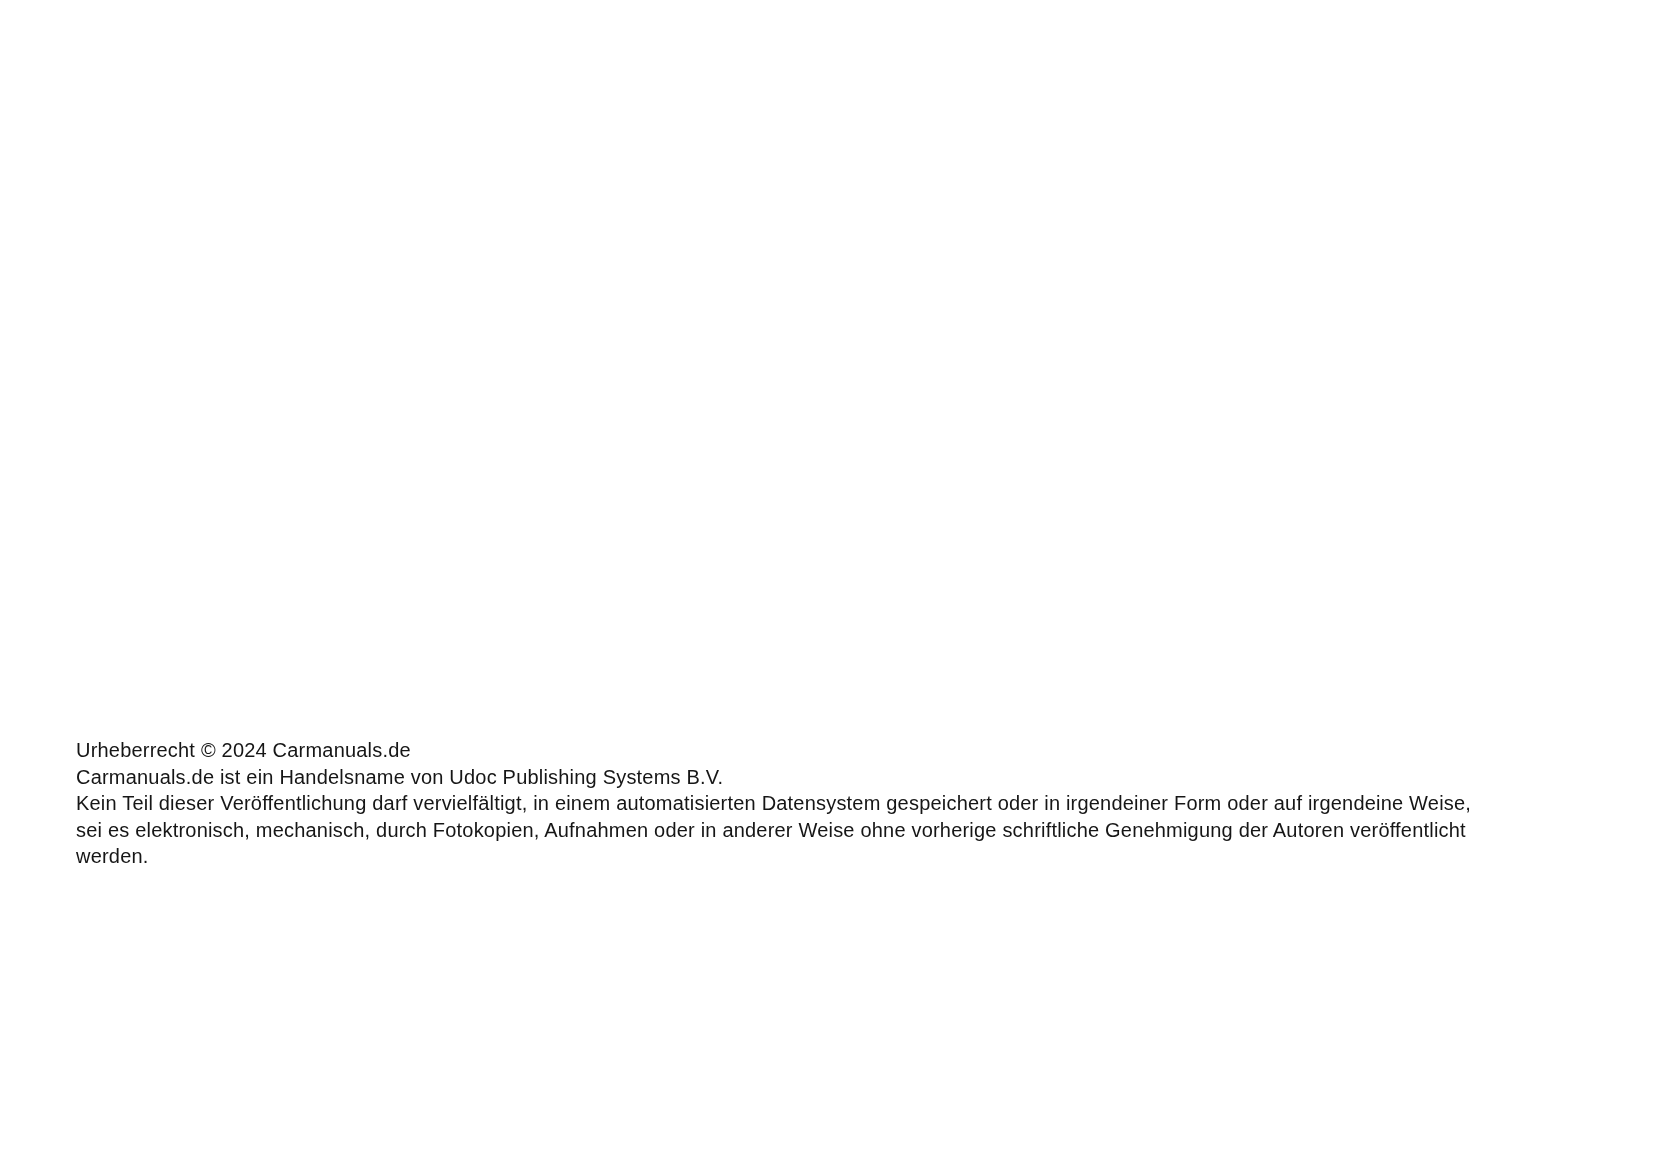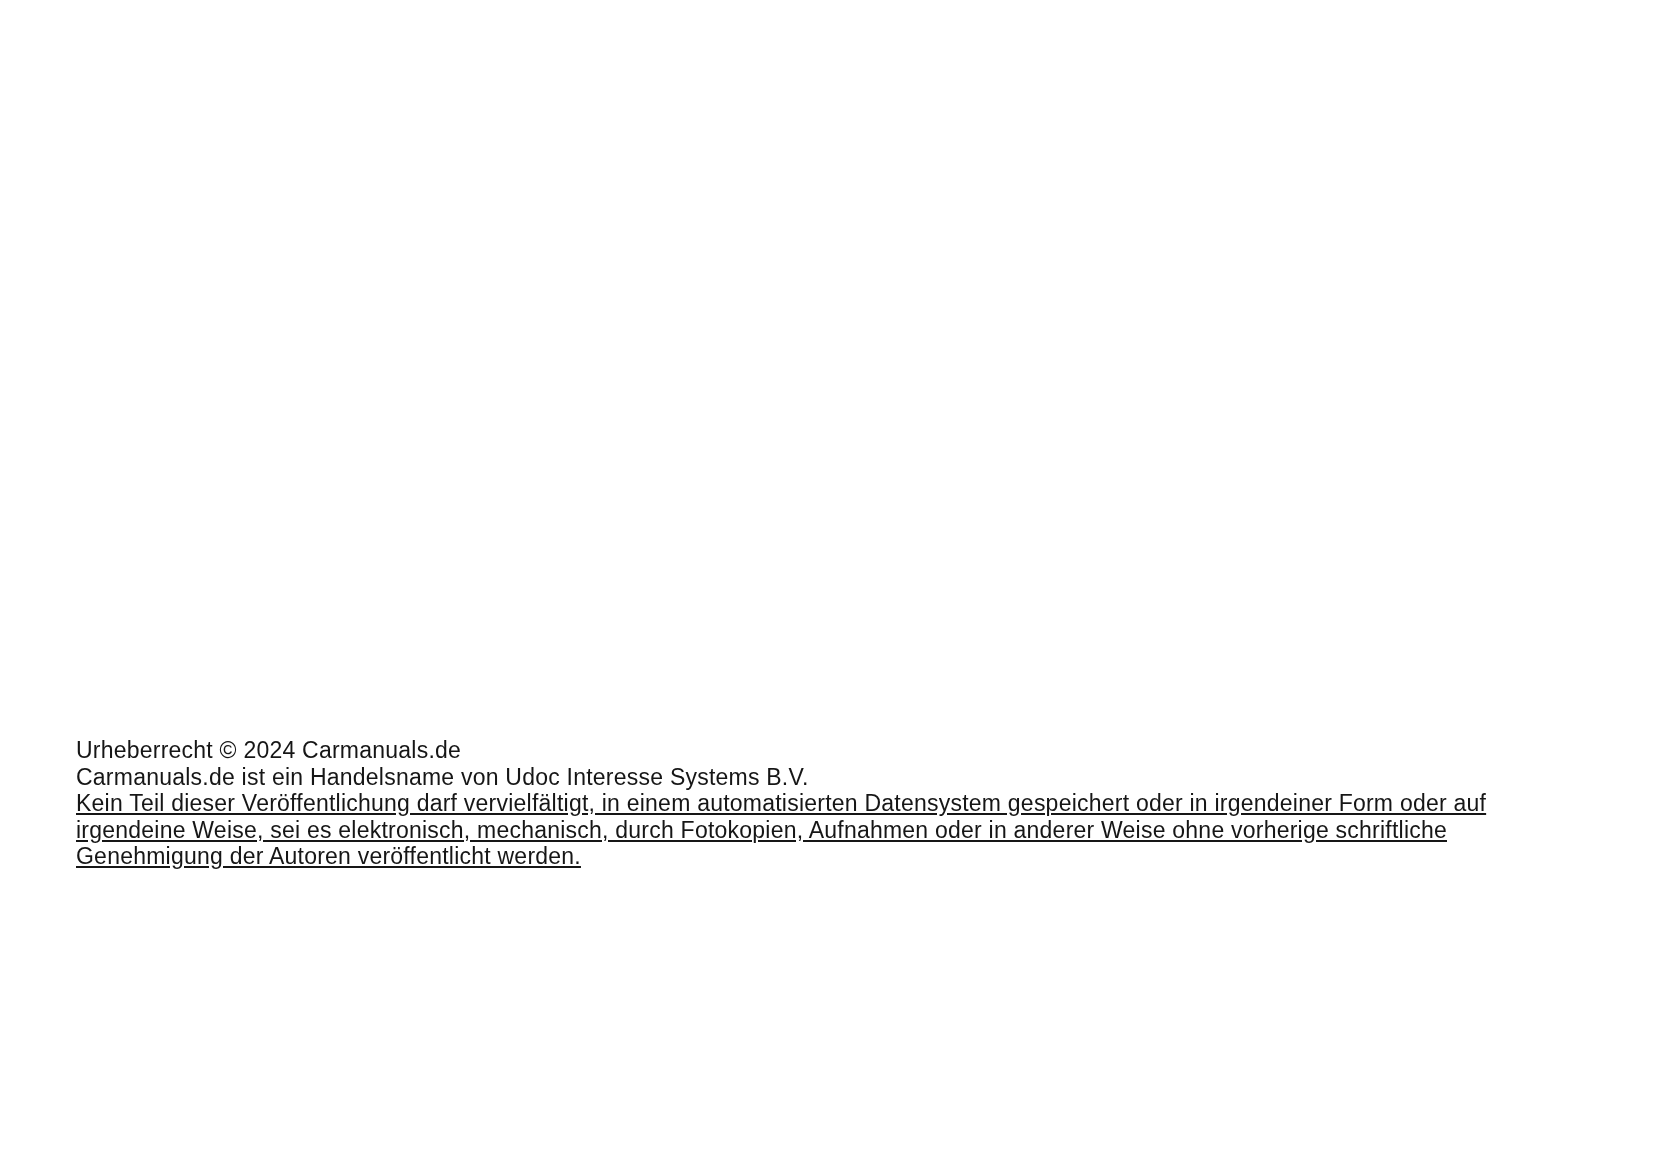--- a/index.html
+++ b/index.html
@@ -22,43 +22,42 @@
     box-sizing: border-box;
     overflow: hidden;
   }
   .copyright-block {
     position: absolute;
     left: 76px;
     top: 737px;
     width: 1420px;
   }
   .para {
-    font-size: 23px;
+    font-size: 20px;
     line-height: 26.5px;
     color: #161616;
     margin: 0;
     letter-spacing: 0.01em;
   }
   .para + .para {
     margin-top: 0;
   }
   .para-gap {
     margin-top: 25px;
-    text-decoration: underline;
   }
 </style>
 </head>
 <body>
 
 <div class="page">
 
   <div class="copyright-block">
 
     <p class="para">Urheberrecht © 2024 Carmanuals.de</p>
 
-    <p class="para">Carmanuals.de ist ein Handelsname von Udoc Interesse Systems B.V.</p>
+    <p class="para">Carmanuals.de ist ein Handelsname von Udoc Publishing Systems B.V.</p>
 
     <p class="para para-gap">Kein Teil dieser Veröffentlichung darf vervielfältigt, in einem automatisierten Datensystem gespeichert oder in irgendeiner Form oder auf irgendeine Weise, sei es elektronisch, mechanisch, durch Fotokopien, Aufnahmen oder in anderer Weise ohne vorherige schriftliche Genehmigung der Autoren veröffentlicht werden.</p>
 
 
   </div>
 
 </div>
 
 </body></html>

